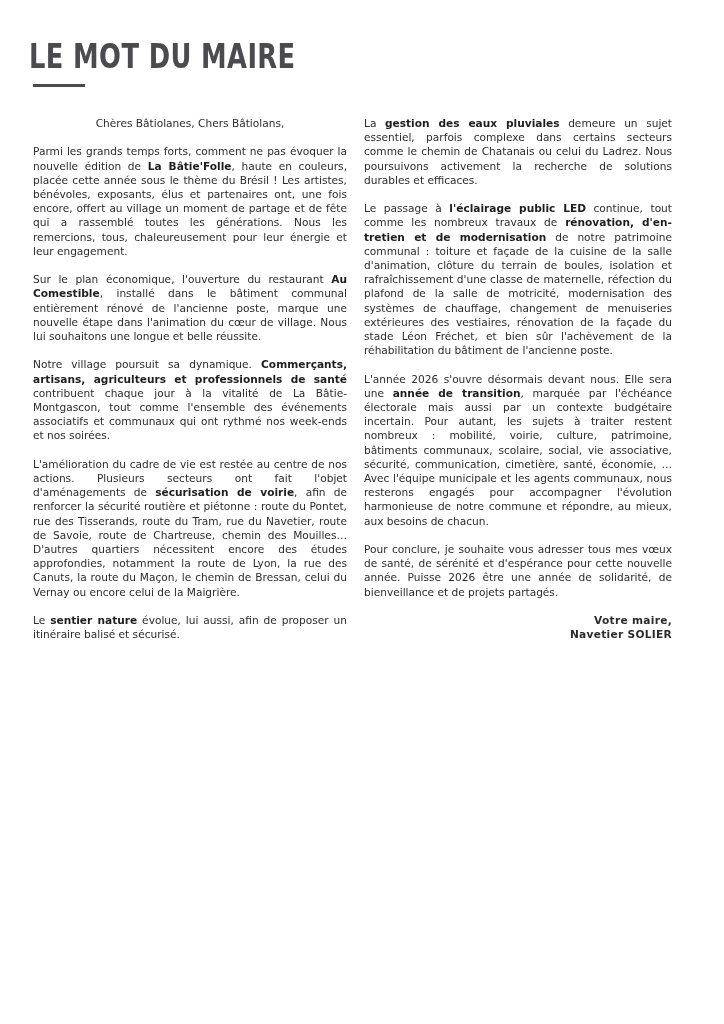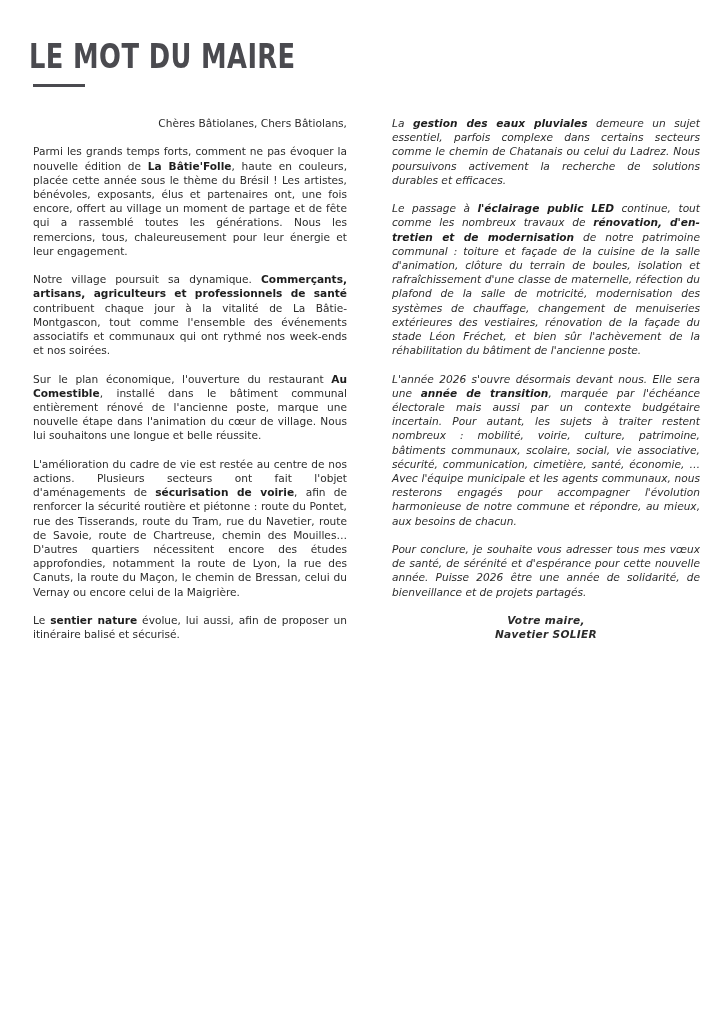--- a/index.html
+++ b/index.html
@@ -13,37 +13,37 @@
   }
   .rule {
     position: absolute; left: 33px; top: 84px; width: 52px; height: 3px; background: #4a4a4f;
   }
   .col {
     position: absolute; top: 116px;
     font-family: "DejaVu Sans", sans-serif; font-size: 10.6px; line-height: 14.2px;
     text-align: justify; hyphens: manual; color: #2b2b2b;
   }
   .col.left { left: 33px; width: 314px; }
-  .col.right { left: 392px; width: 308px; font-style: italic; }
+  .col.right { left: 364px; width: 308px; }
   .col p { margin: 0 0 14.2px 0; }
   .col b { font-weight: bold; color: #1e1e1e; }
-  .col .last { text-align: right; }
-  .sig { font-weight: bold; letter-spacing: 0.3px; text-align: center; }
+  .col .last { text-align: center; }
+  .sig { font-weight: bold; letter-spacing: 0.3px; text-align: right; }
 </style>
 </head>
 <body>
 
 <h1 class="title">LE MOT DU MAIRE</h1>
 <div class="rule"></div>
 
 <div class="col left">
   <p class="last">Chères Bâtiolanes, Chers Bâtiolans,</p>
   <p><span>Parmi les grands temps forts, comment ne pas évo­quer la nouvelle édition de </span><b>La Bâtie'Folle</b><span>, haute en couleurs, placée cette année sous le thème du Bré­sil ! Les artistes, bénévoles, exposants, élus et parte­naires ont, une fois encore, offert au village un mo­ment de partage et de fête qui a rassemblé toutes les générations. Nous les remercions, tous, chaleu­reusement pour leur énergie et leur engagement.</span></p>
+  <p><span>Sur le plan économique, l'ouverture du restaurant </span><b>Au Comestible</b><span>, installé dans le bâtiment communal entièrement rénové de l'ancienne poste, marque une nouvelle étape dans l'animation du cœur de vil­lage. Nous lui souhaitons une longue et belle réus­site.</span></p>
   <p><span>Notre village poursuit sa dynamique. </span><b>Commer­çants, artisans, agriculteurs et professionnels de santé</b><span> contribuent chaque jour à la vitalité de La Bâ­tie-Montgascon, tout comme l'ensemble des évé­nements associatifs et communaux qui ont rythmé nos week-ends et nos soirées.</span></p>
-  <p><span>Sur le plan économique, l'ouverture du restaurant </span><b>Au Comestible</b><span>, installé dans le bâtiment communal entièrement rénové de l'ancienne poste, marque une nouvelle étape dans l'animation du cœur de vil­lage. Nous lui souhaitons une longue et belle réus­site.</span></p>
   <p><span>L'amélioration du cadre de vie est restée au centre de nos actions. Plusieurs secteurs ont fait l'objet d'aménagements de </span><b>sécurisation de voirie</b><span>, afin de renforcer la sécurité routière et piétonne : route du Pontet, rue des Tisserands, route du Tram, rue du Navetier, route de Savoie, route de Chartreuse, che­min des Mouilles… D'autres quartiers nécessitent encore des études approfondies, notamment la route de Lyon, la rue des Canuts, la route du Maçon, le chemin de Bressan, celui du Vernay ou encore ce­lui de la Maigrière.</span></p>
   <p><span>Le </span><b>sentier nature</b><span> évolue, lui aussi, afin de proposer un itinéraire balisé et sécurisé.</span></p>
 </div>
 
 <div class="col right">
   <p><span>La </span><b>gestion des eaux pluviales</b><span> demeure un sujet essentiel, parfois complexe dans certains secteurs comme le chemin de Chatanais ou celui du Ladrez. Nous poursuivons activement la recherche de solu­tions durables et efficaces.</span></p>
   <p><span>Le passage à </span><b>l'éclairage public LED</b><span> continue, tout comme les nombreux travaux de </span><b>rénovation, d'en­tretien et de modernisation</b><span> de notre patrimoine communal : toiture et façade de la cuisine de la salle d'animation, clôture du terrain de boules, isolation et rafraîchissement d'une classe de maternelle, ré­fection du plafond de la salle de motricité, moder­nisation des systèmes de chauffage, changement de menuiseries extérieures des vestiaires, rénova­tion de la façade du stade Léon Fréchet, et bien sûr l'achèvement de la réhabilitation du bâtiment de l'ancienne poste.</span></p>
   <p><span>L'année 2026 s'ouvre désormais devant nous. Elle sera une </span><b>année de transition</b><span>, marquée par l'échéance électorale mais aussi par un contexte budgétaire incertain. Pour autant, les sujets à trai­ter restent nombreux : mobilité, voirie, culture, pa­trimoine, bâtiments communaux, scolaire, social, vie associative, sécurité, communication, cimetière, santé, économie, … Avec l'équipe municipale et les agents communaux, nous resterons engagés pour accompagner l'évolution harmonieuse de notre commune et répondre, au mieux, aux besoins de chacun.</span></p>
   <p>Pour conclure, je souhaite vous adresser tous mes vœux de santé, de sérénité et d'espérance pour cette nouvelle année. Puisse 2026 être une année de solidarité, de bienveillance et de projets parta­gés.</p>
   <p class="sig"><span>Votre maire,</span><br><span>Navetier SOLIER</span></p>

